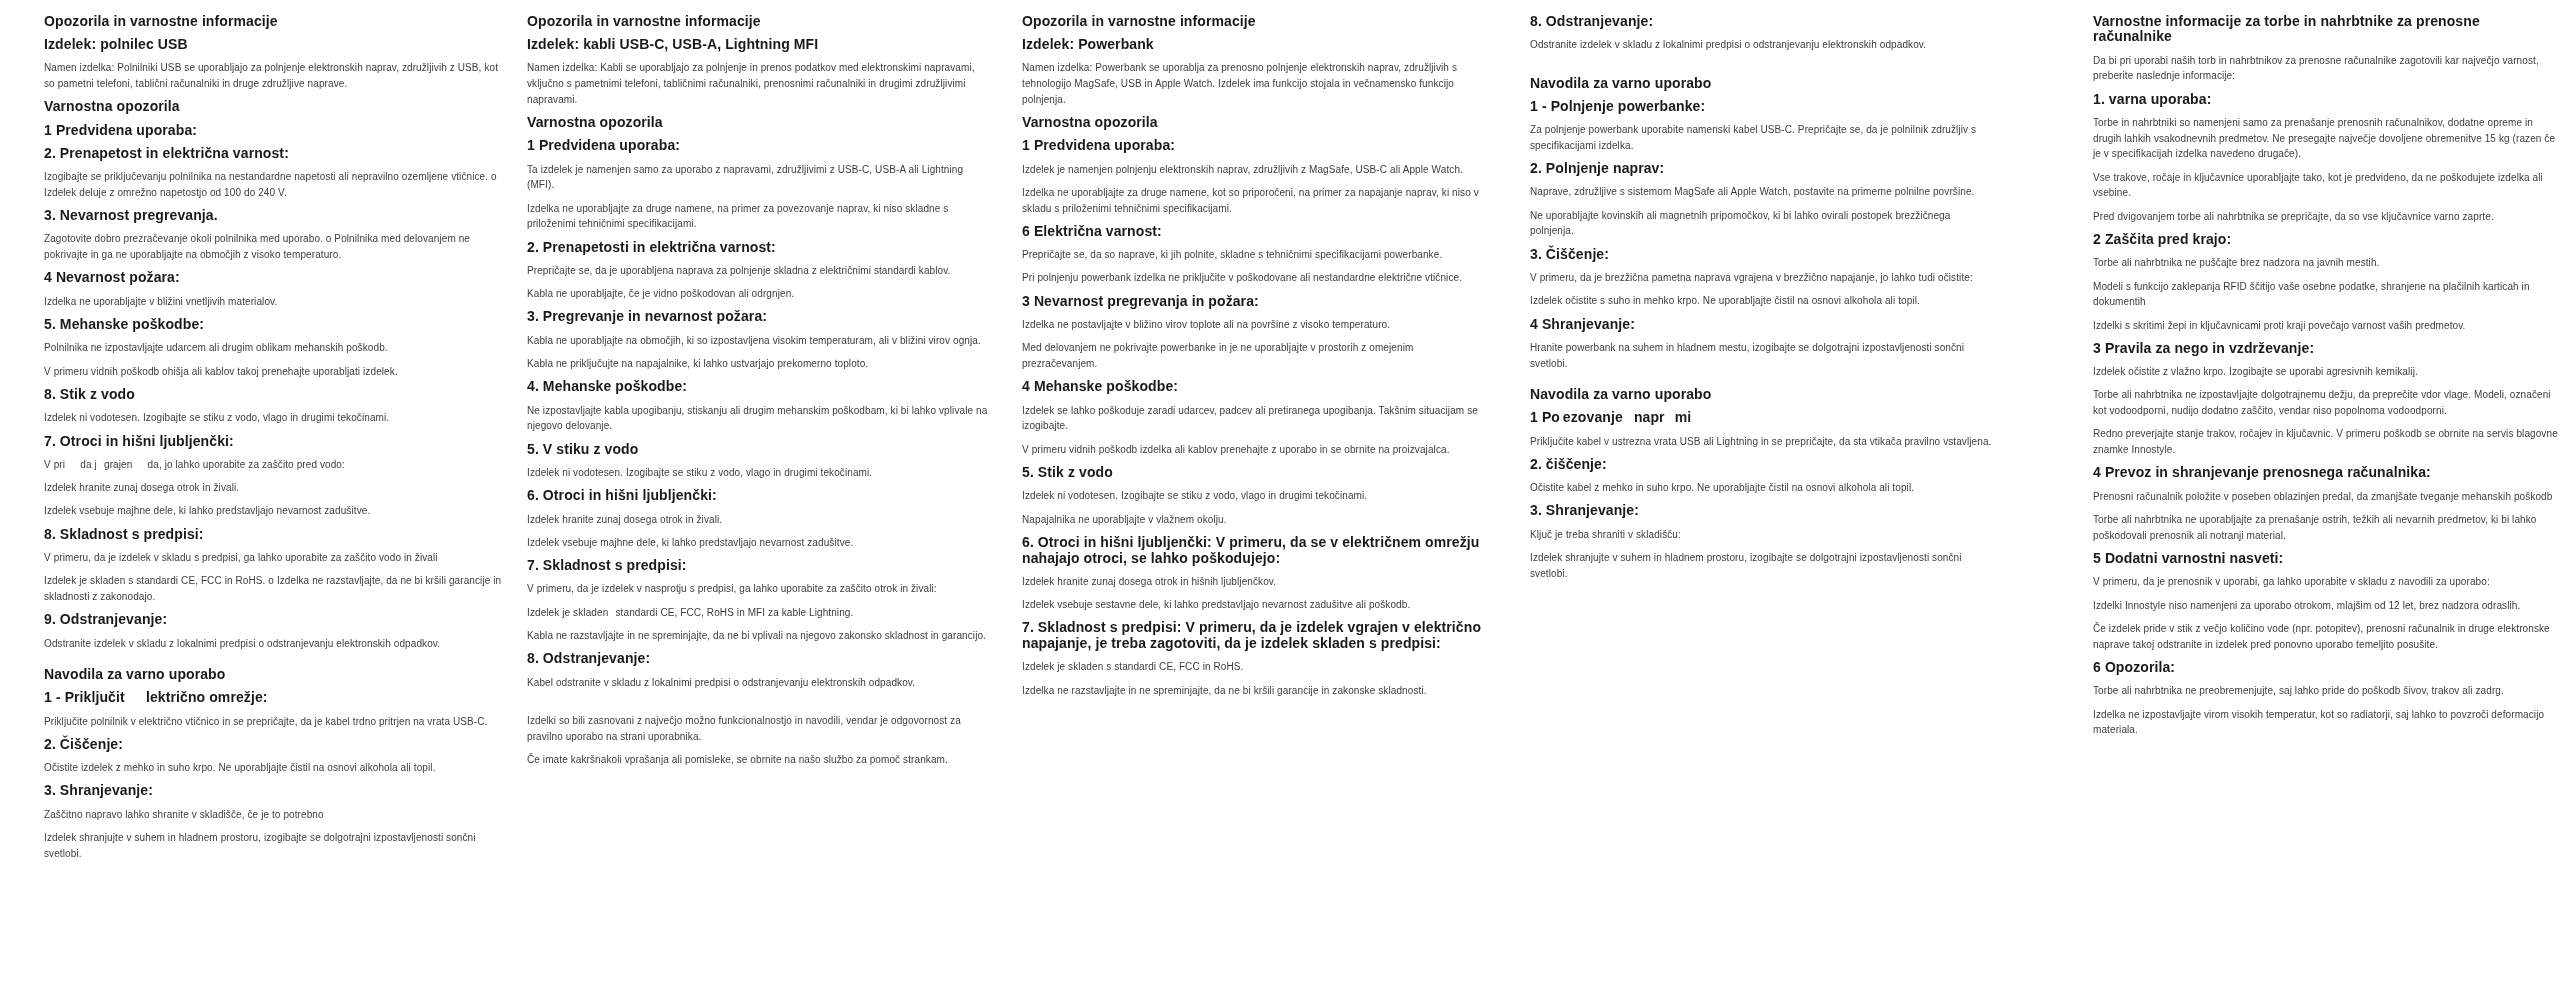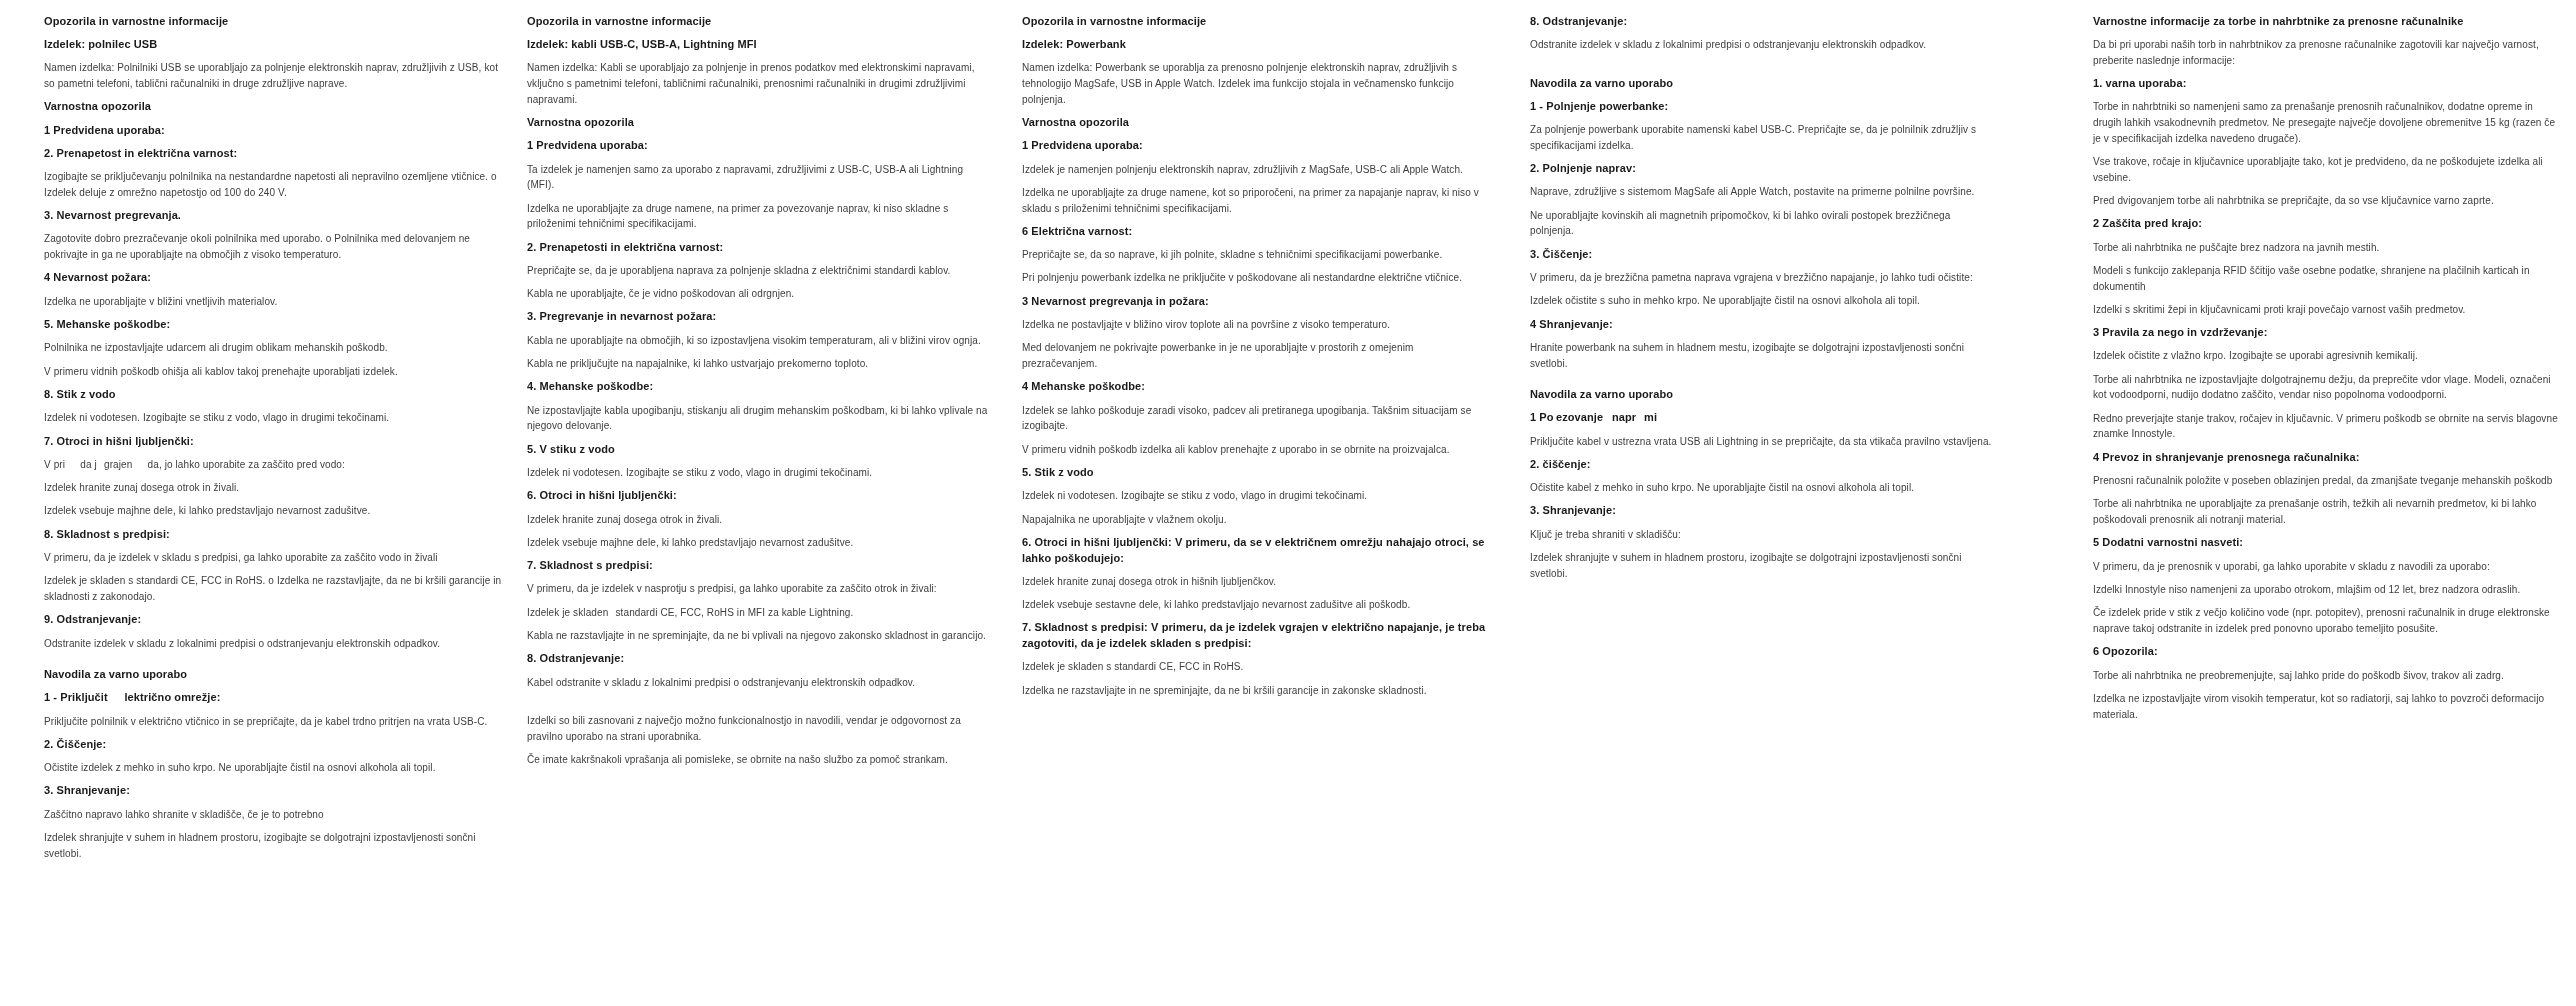--- a/index.html
+++ b/index.html
@@ -26,21 +26,21 @@
     line-height: 15.7px;
     color: #3d3d3d;
     letter-spacing: 0.1px;
   }
   .c1 { left: 44px; }
   .c2 { left: 527px; }
   .c3 { left: 1022px; }
   .c4 { left: 1530px; }
   .c5 { left: 2049px; margin-left: 44px; }
   .hd {
-    font-size: 11px;
+    font-size: 14px;
     line-height: 15.7px;
     font-weight: 700;
     color: #1a1a1a;
     margin: 0 0 7.6px 0;
   }
   .bd {
     margin: 0 0 7.6px 0;
   }
   .gap   { height: 15.3px; }
   .gapsm { height: 8px; }
@@ -124,21 +124,21 @@
       <h2 class="hd">1 Predvidena uporaba:</h2>
       <p class="bd">Izdelek je namenjen polnjenju elektronskih naprav, združljivih z MagSafe, USB-C ali Apple Watch.</p>
       <p class="bd">Izdelka ne uporabljajte za druge namene, kot so priporočeni, na primer za napajanje naprav, ki niso v skladu s priloženimi tehničnimi specifikacijami.</p>
       <h2 class="hd">6 Električna varnost:</h2>
       <p class="bd">Prepričajte se, da so naprave, ki jih polnite, skladne s tehničnimi specifikacijami powerbanke.</p>
       <p class="bd">Pri polnjenju powerbank izdelka ne priključite v poškodovane ali nestandardne električne vtičnice.</p>
       <h2 class="hd">3 Nevarnost pregrevanja in požara:</h2>
       <p class="bd">Izdelka ne postavljajte v bližino virov toplote ali na površine z visoko temperaturo.</p>
       <p class="bd">Med delovanjem ne pokrivajte powerbanke in je ne uporabljajte v prostorih z omejenim prezračevanjem.</p>
       <h2 class="hd">4 Mehanske poškodbe:</h2>
-      <p class="bd">Izdelek se lahko poškoduje zaradi visoko, padcev ali pretiranega upogibanja. Takšnim situacijam se izogibajte.</p>
+      <p class="bd">Izdelek se lahko poškoduje zaradi udarcev, padcev ali pretiranega upogibanja. Takšnim situacijam se izogibajte.</p>
       <p class="bd">V primeru vidnih poškodb izdelka ali kablov prenehajte z uporabo in se obrnite na proizvajalca.</p>
       <h2 class="hd">5. Stik z vodo</h2>
       <p class="bd">Izdelek ni vodotesen. Izogibajte se stiku z vodo, vlago in drugimi tekočinami.</p>
       <p class="bd">Napajalnika ne uporabljajte v vlažnem okolju.</p>
       <h2 class="hd">6. Otroci in hišni ljubljenčki: V primeru, da se v električnem omrežju nahajajo otroci, se lahko poškodujejo:</h2>
       <p class="bd">Izdelek hranite zunaj dosega otrok in hišnih ljubljenčkov.</p>
       <p class="bd">Izdelek vsebuje sestavne dele, ki lahko predstavljajo nevarnost zadušitve ali poškodb.</p>
       <h2 class="hd">7. Skladnost s predpisi: V primeru, da je izdelek vgrajen v električno napajanje, je treba zagotoviti, da je izdelek skladen s predpisi:</h2>
       <p class="bd">Izdelek je skladen s standardi CE, FCC in RoHS.</p>
       <p class="bd">Izdelka ne razstavljajte in ne spreminjajte, da ne bi kršili garancije in zakonske skladnosti.</p>

